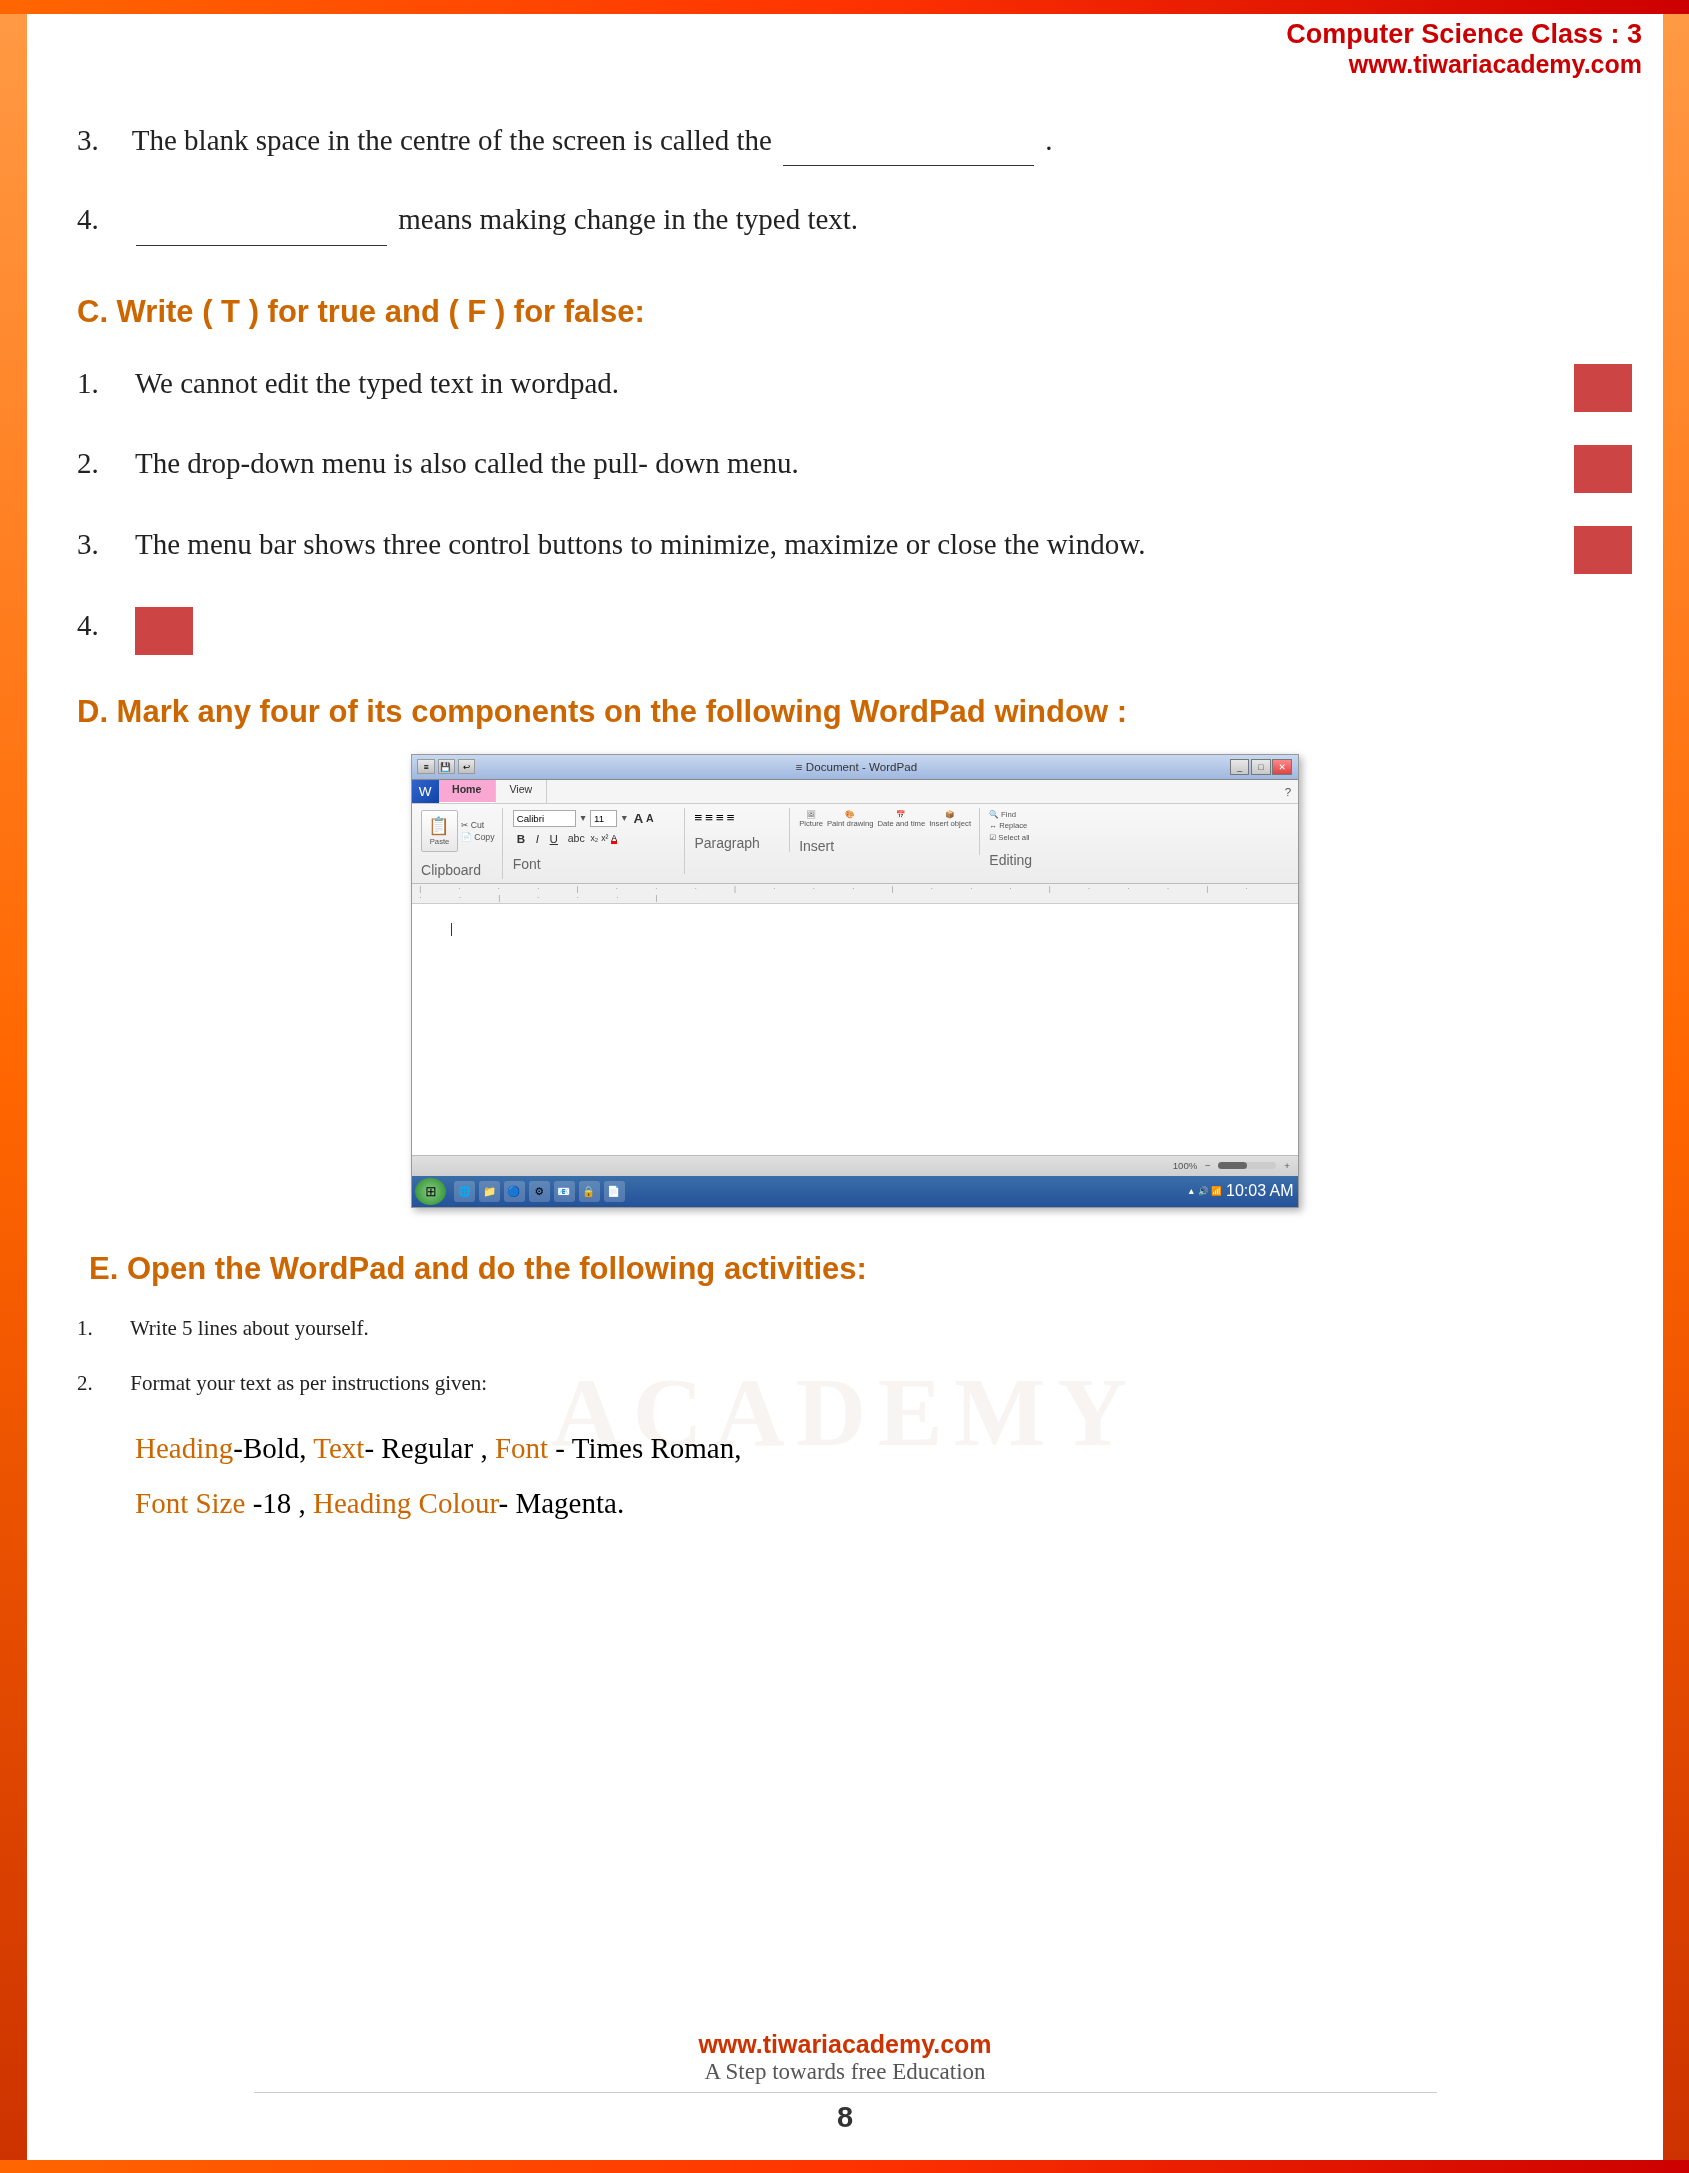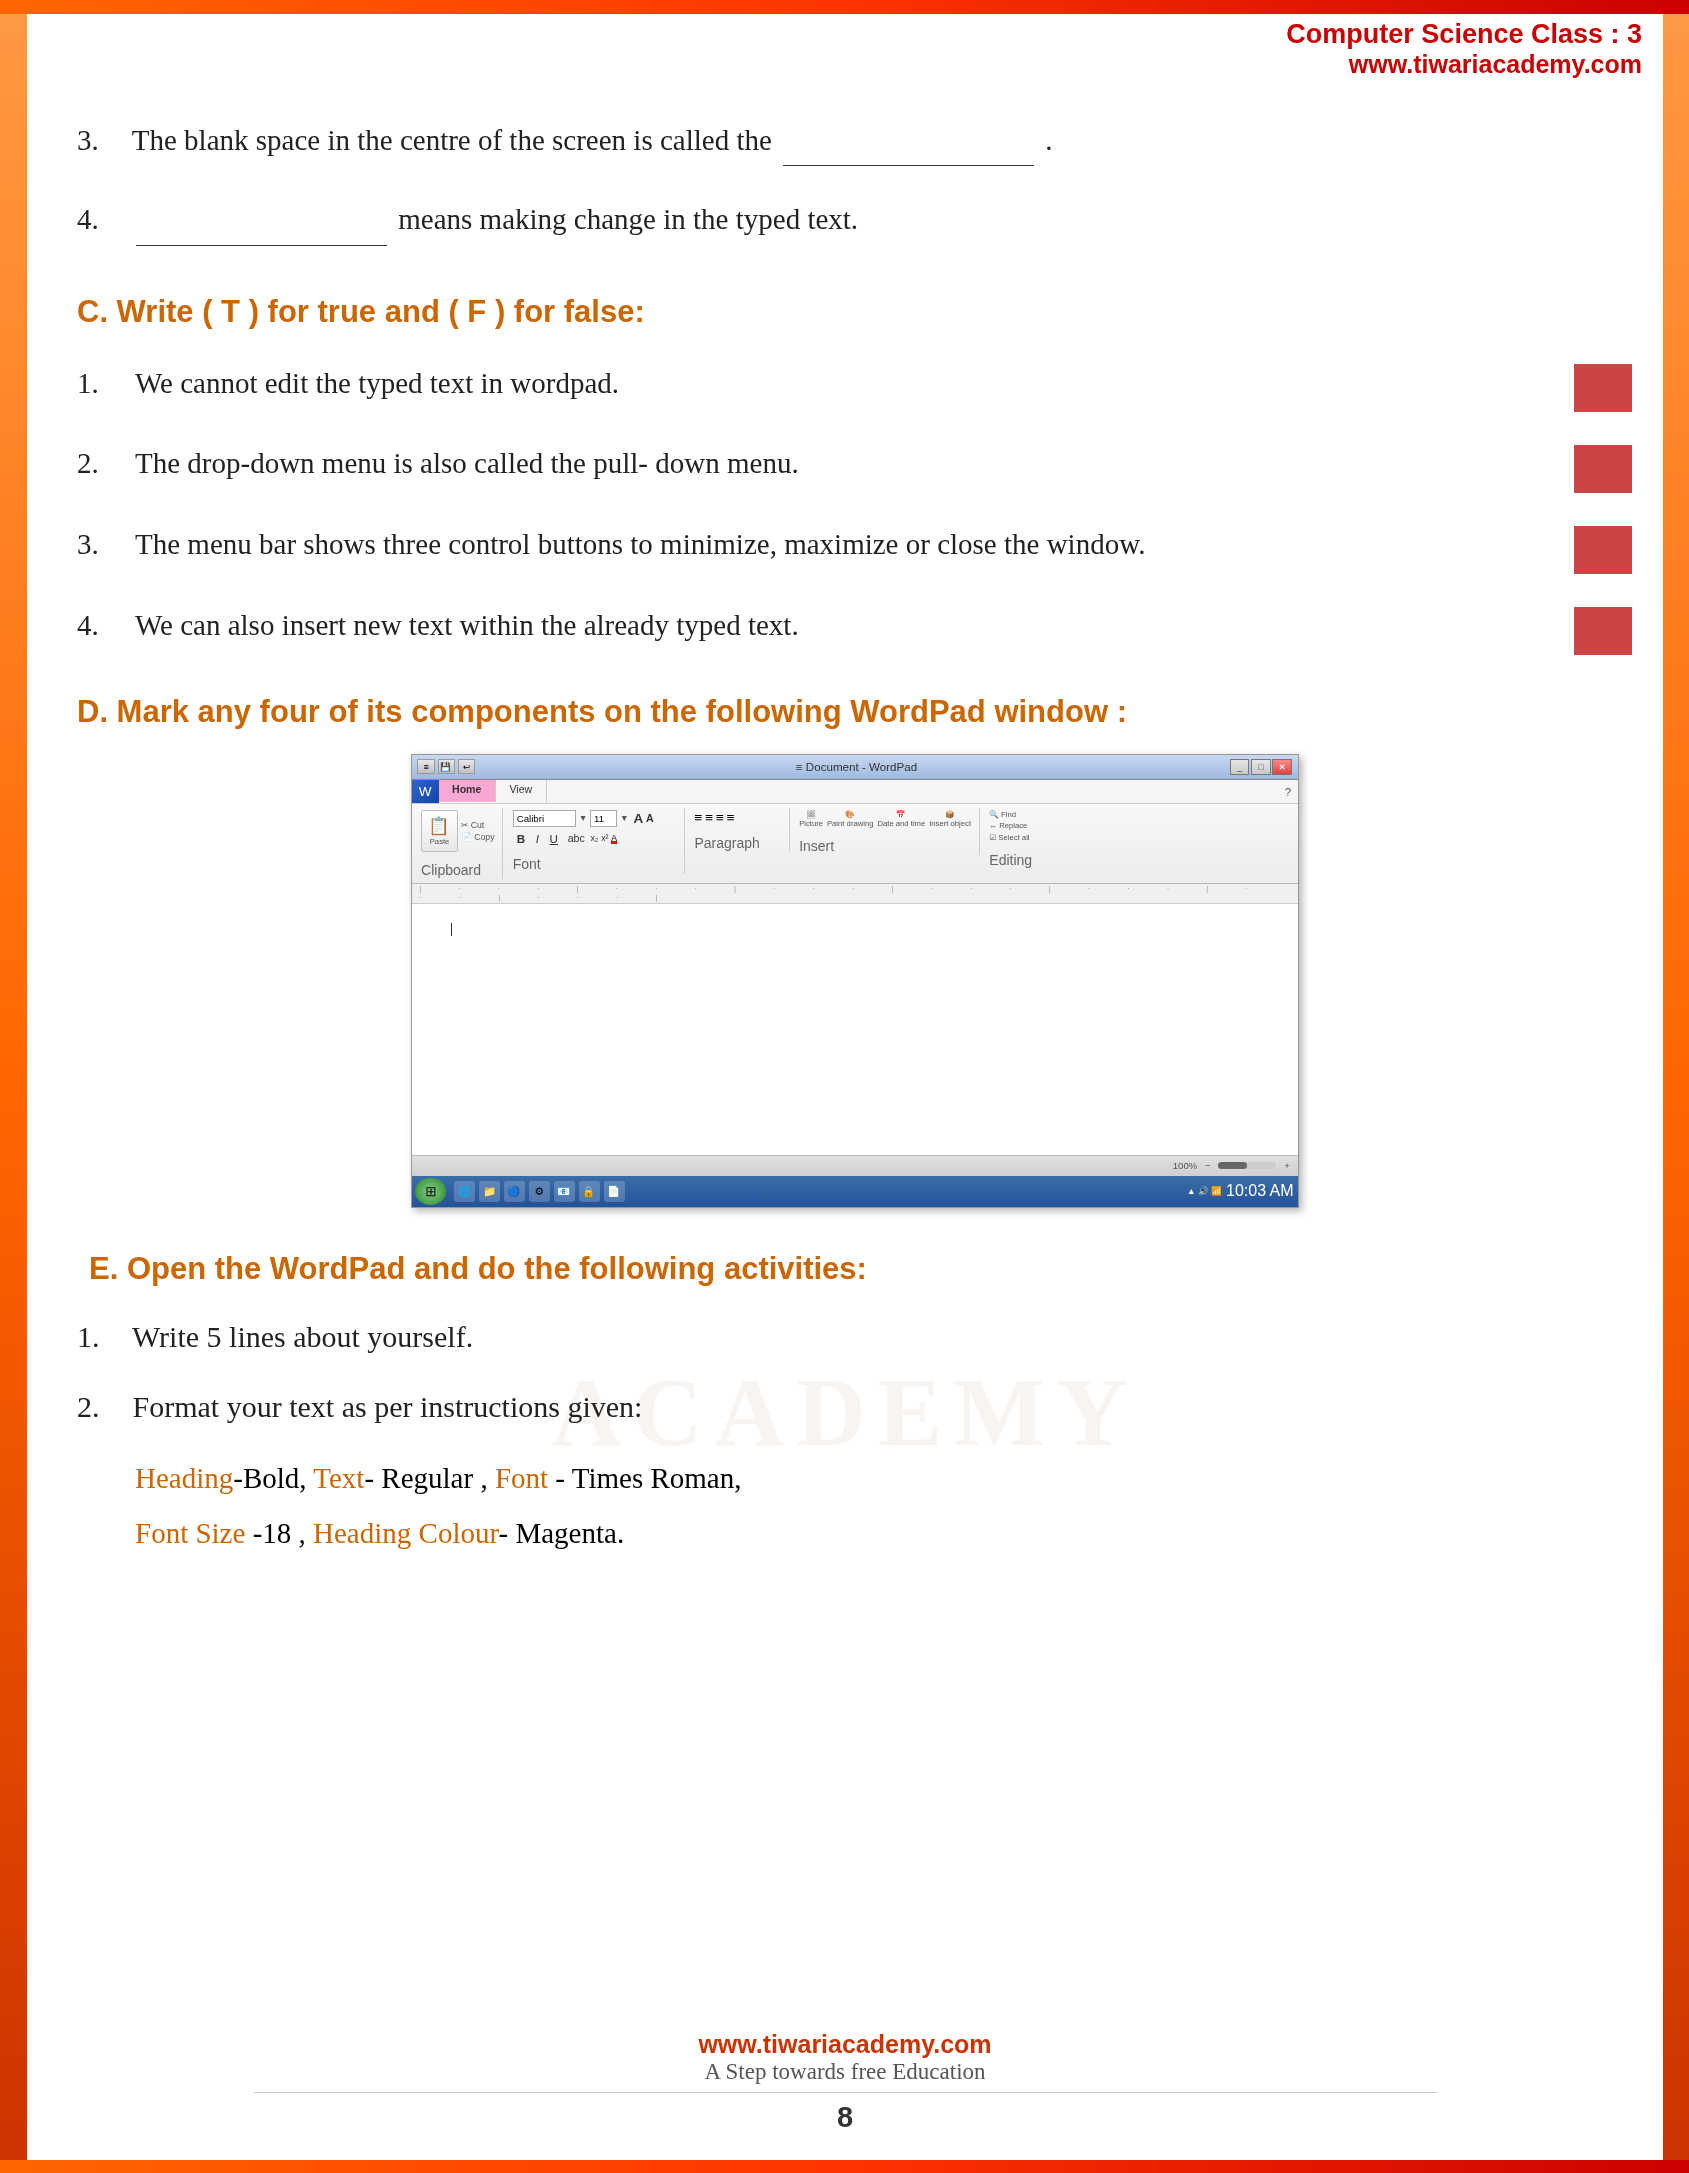--- a/index.html
+++ b/index.html
@@ -394,21 +394,21 @@
     
     .section-e-heading {
       font-size: 31px;
       font-weight: bold;
       color: #cc6600;
       margin: 43px 0 24px 12px;
       font-family: Arial, sans-serif;
     }
 
     .activity-item {
-      font-size: 30px;
+      font-size: 21px;
       margin-bottom: 19.3px;
       line-height: 1.7;
       color: #222;
       font-family: 'Georgia', serif;
     }
 
     .format-line {
       font-size: 29px;
       line-height: 1.9;
       font-family: 'Georgia', serif;
@@ -517,21 +517,20 @@
   </div>
 
   <div class="tf-item">
     <span class="tf-number">3.</span>
     <span class="tf-text">The menu bar shows three control buttons to minimize, maximize or close the window.</span>
     <div class="tf-box"></div>
   </div>
 
   <div class="tf-item">
     <span class="tf-number">4.</span>
-    <span class="tf-text">We can also insert new text within the already typed text.</span>
     <div class="tf-box"></div>
   </div>
 
   <div class="section-d-heading">D.  Mark any four of its components on the following WordPad window :</div>
 
   <div class="wordpad-container">
 
     <div class="wp-titlebar">
       <div style="display:flex; gap:2.9px; margin-right:7.7px;">
         <div style="width:17.4px;height:15.4px;background:linear-gradient(to bottom,#e8e8e8,#c0c0c0);border:1px solid #999;font-size:8.7px;display:flex;align-items:center;justify-content:center;">≡</div>

